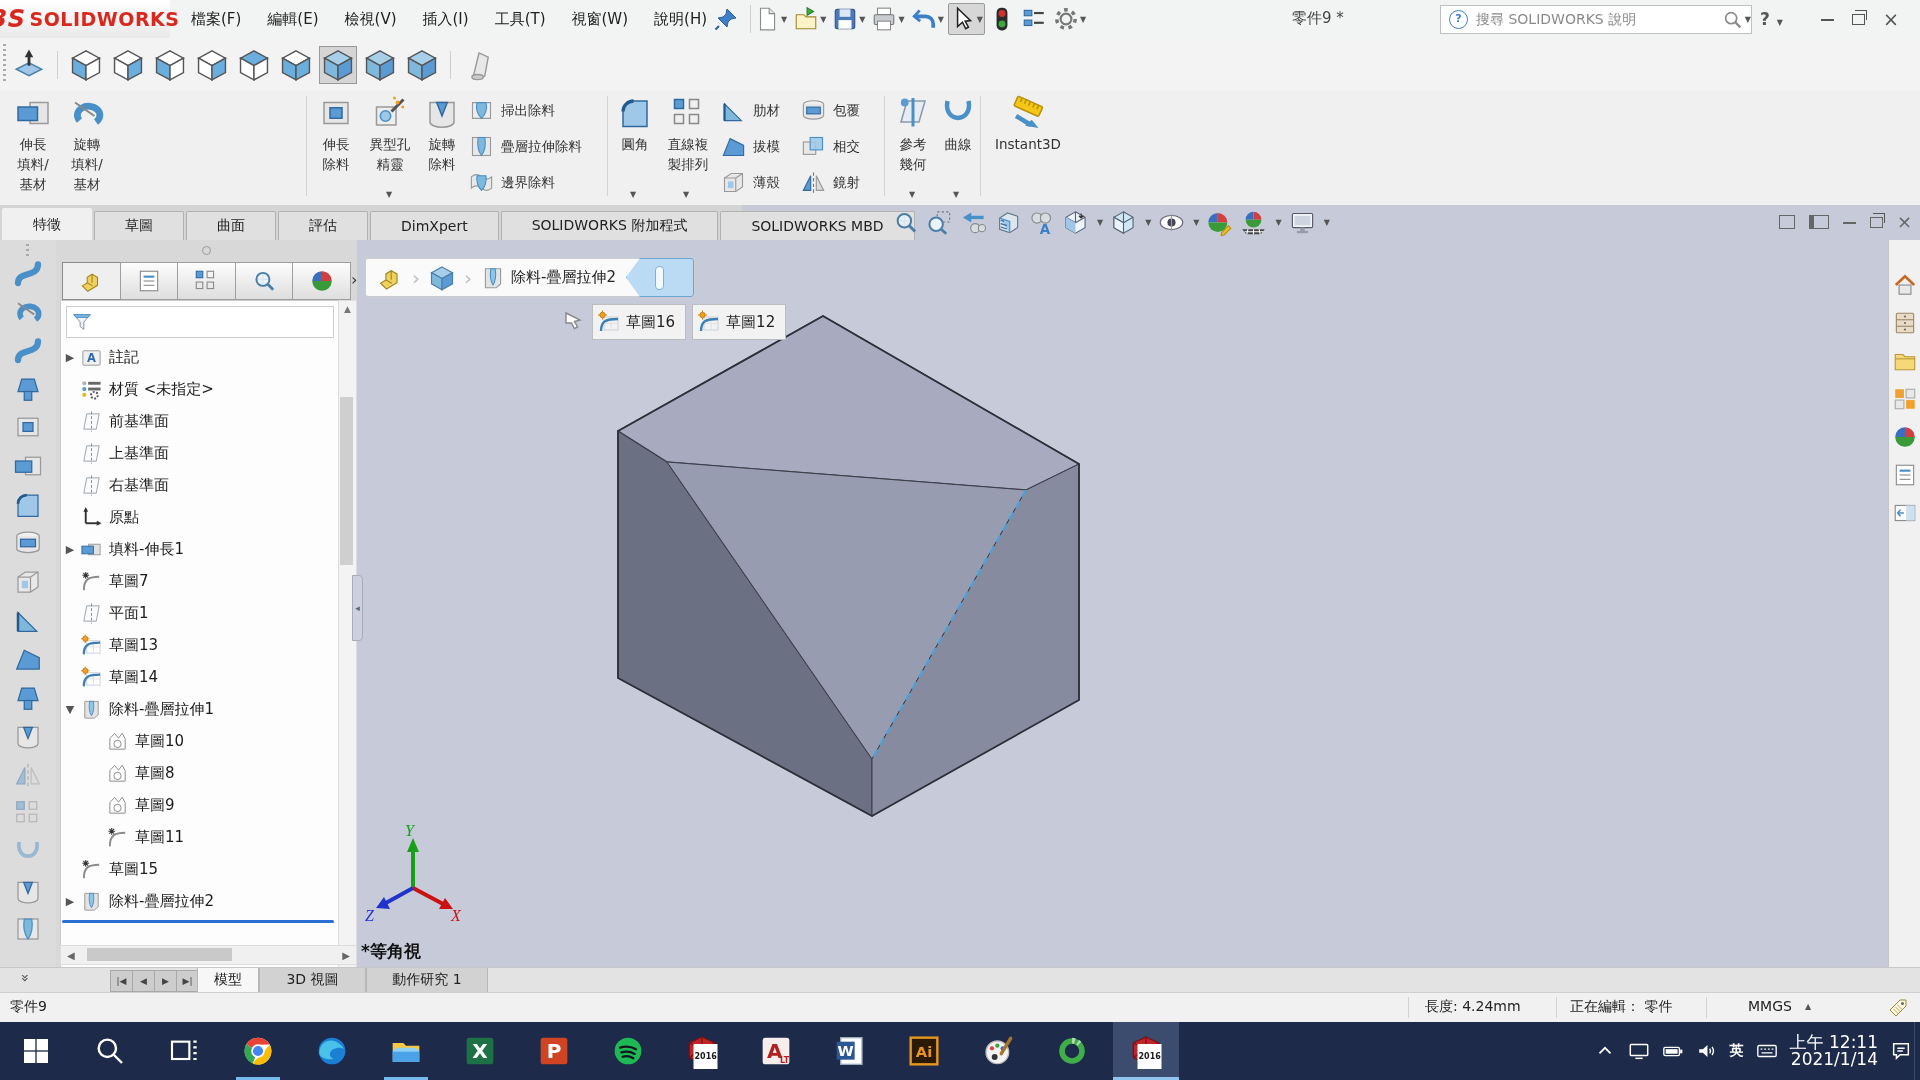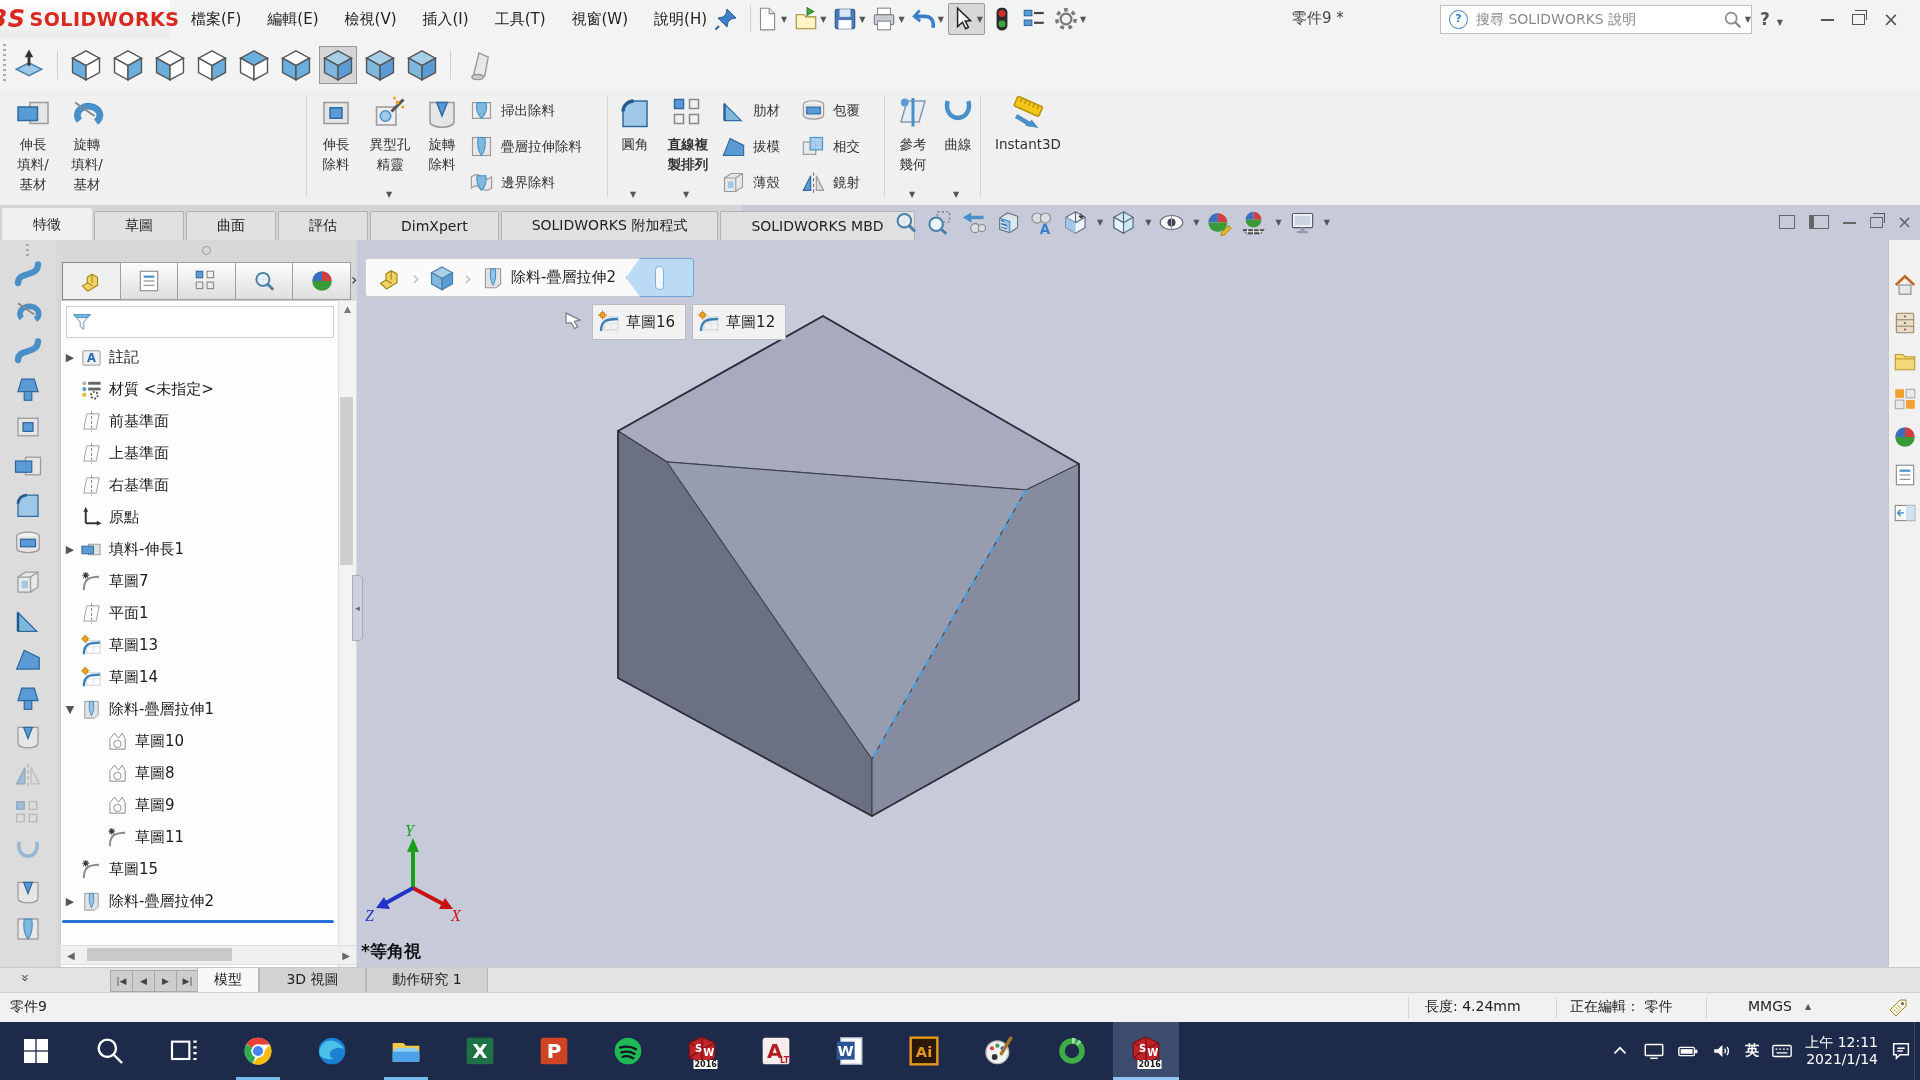--- a/index.html
+++ b/index.html
@@ -122,25 +122,25 @@
   .sb{position:absolute;top:5px;}
   .sbsep{position:absolute;top:4px;width:1px;height:21px;background:#d2d2d2;}
   
   #taskbar{left:0;top:1022px;width:1920px;height:58px;background:#1d2a4a;}
   .tslot{position:absolute;top:0;width:66px;height:58px;display:flex;align-items:center;justify-content:center;}
   .tslot.active{background:#3b4c6e;}
   .tslot .runline{position:absolute;bottom:0;left:11px;right:11px;height:3px;background:#76b9ed;}
   .tslot.active .runline{left:0;right:0;background:#8fc5ef;}
   .appico{width:32px;height:32px;position:relative;}
   .sw-badge{position:absolute;left:50%;transform:translateX(-35%);bottom:-2px;background:#fff;color:#1a1a1a;
-    font-size:8px;font-weight:bold;padding:0 1px;line-height:9px;}
+    font-size:8px;font-weight:bold;padding:8px 1px;line-height:9px;}
   #tray{position:absolute;right:8px;top:0;height:58px;display:flex;align-items:center;gap:12px;color:#fff;}
   .trayico{width:22px;height:22px;}
   #lang{font-size:14px;font-weight:bold;}
-  #clock{text-align:right;font-size:14px;line-height:17px;}
+  #clock{text-align:right;font-size:17px;line-height:17px;}
   #desksliver{position:absolute;right:0;top:0;width:5px;height:58px;border-left:1px solid #3a4a6a;}
   .dim{opacity:.45;}
 </style>
 </head>
 <body>
 
 <div id="screen">
 
   <div class="abs" id="titlebar">
     <div class="abs" id="logo">
@@ -447,21 +447,21 @@
     <div class="rbig" style="left:612px;width:46px;">
       <span class="ico ric">
           <svg viewBox="0 0 24 24" width="100%" height="100%">
             <path d="M4 21 v-10 a7 7 0 0 1 7 -7 h9 v17 z" fill="#9ec7e8" stroke="#31699e"></path>
             <path d="M4 11 a7 7 0 0 1 7 -7" fill="none" stroke="#215a8c" stroke-width="2.2"></path>
           </svg>
         </span>
       <span class="rlb">圓角</span>
     </div>
     <div class="rdd" style="left:630px;top:100px;">▼</div>
-    <div class="rbig" style="left:660px;width:56px;font-weight:bold;">
+    <div class="rbig" style="left:660px;width:56px;">
       <span class="ico ric">
           <svg viewBox="0 0 24 24" width="100%" height="100%">
             <rect x="3" y="3" width="6" height="6" fill="#5b9bd5" stroke="#31699e"></rect>
             <rect x="13" y="3" width="6" height="6" fill="none" stroke="#888"></rect>
             <rect x="3" y="13" width="6" height="6" fill="none" stroke="#888"></rect>
             <rect x="13" y="13" width="6" height="6" fill="none" stroke="#888"></rect>
           </svg>
         </span>
       <span class="rlb">直線複</span>
       <span class="rlb">製排列</span>

